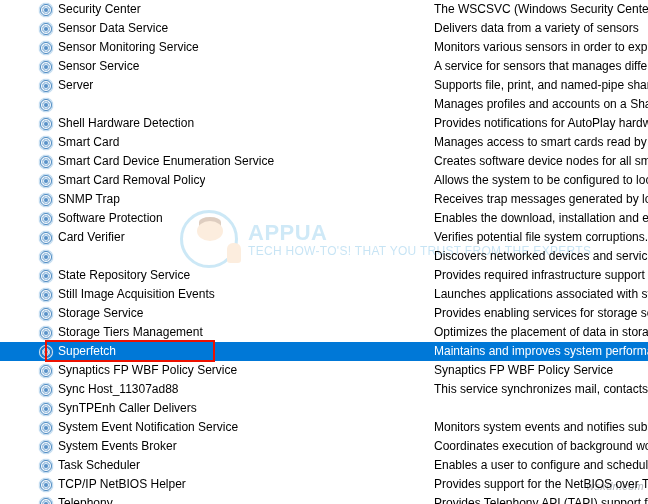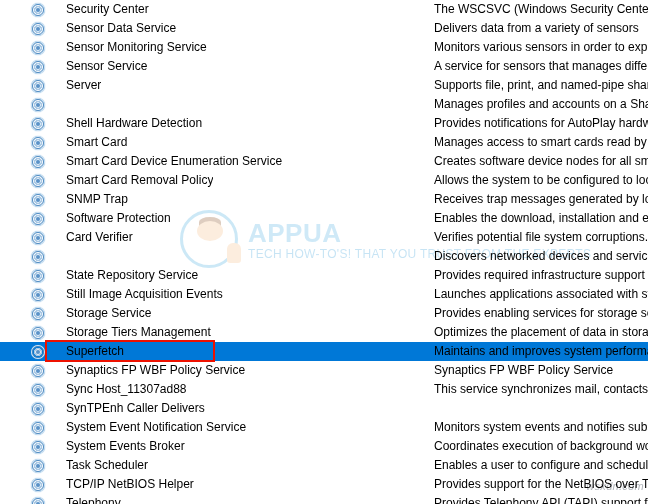--- a/index.html
+++ b/index.html
@@ -2,26 +2,26 @@
 <html><head>
   <meta charset="utf-8">
   <style>
     * { box-sizing: border-box; margin: 0; padding: 0; }
     body { font-family: "Segoe UI", Tahoma, sans-serif; font-size: 12px; color: #000; background: #fff; width: 648px; height: 504px; overflow: hidden; position: relative; }
     .watermark { position: absolute; top: 210px; left: 180px; z-index: 0; opacity: 0.28; pointer-events: none; display: flex; align-items: center; gap: 10px; }
     .wm-avatar { width: 58px; height: 58px; border-radius: 50%; background: #fff; border: 3px solid #4aaee0; position: relative; }
     .wm-face { position:absolute; top:8px; left:14px; width:26px; height:20px; border-radius:50%; background:#f7c08a; }
     .wm-hair { position:absolute; top:4px; left:16px; width:22px; height:10px; border-radius:50% 50% 0 0; background:#8a5020; }
     .wm-thumb { position:absolute; top:30px; left:44px; width:14px; height:20px; background:#f7c08a; border-radius:6px 6px 3px 3px; }
-    .wm-text .ap { font-size: 26px; font-weight: 600; color:#55b2e4; letter-spacing:.5px; }
+    .wm-text .ap { font-size: 22px; font-weight: 600; color:#55b2e4; letter-spacing:.5px; }
     .wm-text .tag { font-size: 12px; color:#3aa0da; letter-spacing:.3px; margin-top:-2px; }
     .table { position: relative; z-index: 1; width: 100%; }
     .row { display: flex; align-items: center; height: 19px; line-height: 19px; cursor: default; white-space: nowrap; overflow:hidden; }
-    .row.selected { background: #0078d7; color: #000000; }
-    .cell-name { width: 434px; padding-left: 30px; display:flex; align-items:center; gap:20px; overflow:hidden; position:relative;text-align:right; }
+    .row.selected { background: #0078d7; color: #ffffff; }
+    .cell-name { width: 434px; padding-left: 38px; display:flex; align-items:center; gap:4px; overflow:hidden; position:relative;text-align:right; }
     .cell-desc { flex: 1; overflow:hidden; }
     .icon { width:16px; height:16px; flex: 0 0 16px; display:inline-block; position:relative; }
     .gear { width:12px; height:12px; border-radius:50%; border:1px solid #4a88c0; position:absolute; top:2px; left:2px;
       background: radial-gradient(circle at 50% 50%, #d8e8f5 0 40%, #a9c8e4 41% 60%, transparent 61%);
       box-shadow: 0 0 0 1px #d0e4f3, 0 0 1px 1px #6ba6d8; }
     .gear::before { content:""; position:absolute; top:3px; left:3px; width:4px; height:4px; border-radius:50%; background:#5a92c8; }
     .red-box { position:absolute; border:2px solid #e10; pointer-events:none; }
     .footer-wm { position:absolute; bottom:12px; right:4px; font-size:11px; color:#b1b5bb; letter-spacing:.3px;font-style:italic; }
     .label { overflow:hidden; text-overflow:clip; }
   </style>

